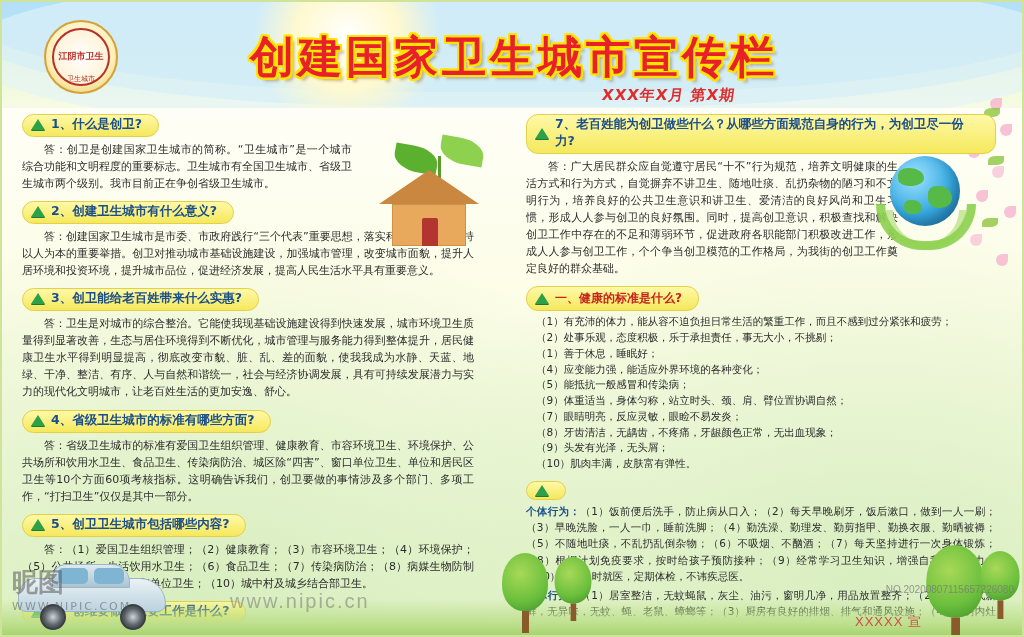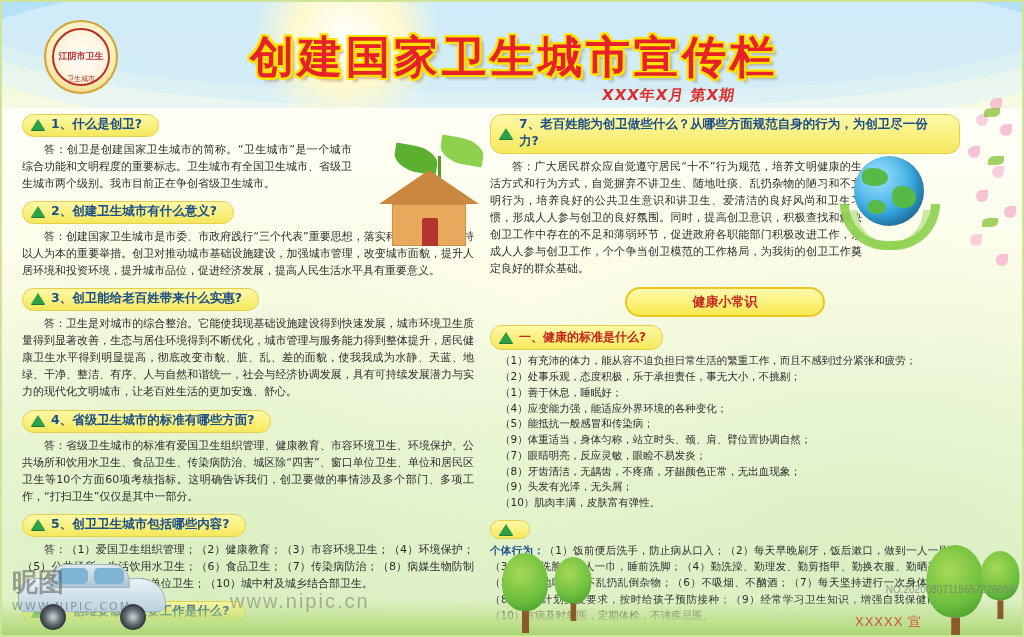--- a/index.html
+++ b/index.html
@@ -81,21 +81,21 @@
   .leafdec {
     position:absolute; width:16px; height:9px; border-radius:50% 0 50% 0;
     background:#8dc63f; opacity:.8;
   }
 
   
   .col {
     position:absolute; top:112px; width:470px; height:500px;
   }
   .col-left { left:20px; }
-  .col-right { left:488px; }
+  .col-right { left:524px; }
 
   .qitem { margin-bottom:9px; position:relative; }
   .qhead {
     display:inline-flex; align-items:center; gap:6px;
     background:linear-gradient(180deg,#fff9a8 0%, #f5e85c 100%);
     border:1px solid #e3d04a;
     border-radius:12px;
     padding:1px 16px 3px 8px;
     font-size:12.5px; font-weight:bold; color:#1b4f8a;
     font-family:"DejaVu Sans", sans-serif;
@@ -334,21 +334,20 @@
   <div class="col col-right">
 
     <div class="qitem">
       <div class="qhead">
         <span class="tri"></span>
         <span>7、老百姓能为创卫做些什么？从哪些方面规范自身的行为，为创卫尽一份力?</span>
       </div>
       <div class="ans indent" style="width:372px;">答：广大居民群众应自觉遵守居民“十不”行为规范，培养文明健康的生活方式和行为方式，自觉摒弃不讲卫生、随地吐痰、乱扔杂物的陋习和不文明行为，培养良好的公共卫生意识和讲卫生、爱清洁的良好风尚和卫生习惯，形成人人参与创卫的良好氛围。同时，提高创卫意识，积极查找和解决创卫工作中存在的不足和薄弱环节，促进政府各职能部门积极改进工作，形成人人参与创卫工作，个个争当创卫模范的工作格局，为我街的创卫工作奠定良好的群众基础。</div>
     </div>
 
-    <div class="tip-badge">健康小常识</div>
 
     <div class="qitem">
       <div class="sechead">
         <span class="tri"></span>
         <span>一、健康的标准是什么?</span>
       </div>
       <div class="list">
         <div>（1）有充沛的体力，能从容不迫负担日常生活的繁重工作，而且不感到过分紧张和疲劳；</div>
         <div>（2）处事乐观，态度积极，乐于承担责任，事无大小，不挑剔；</div>
         <div>（1）善于休息，睡眠好；</div>

